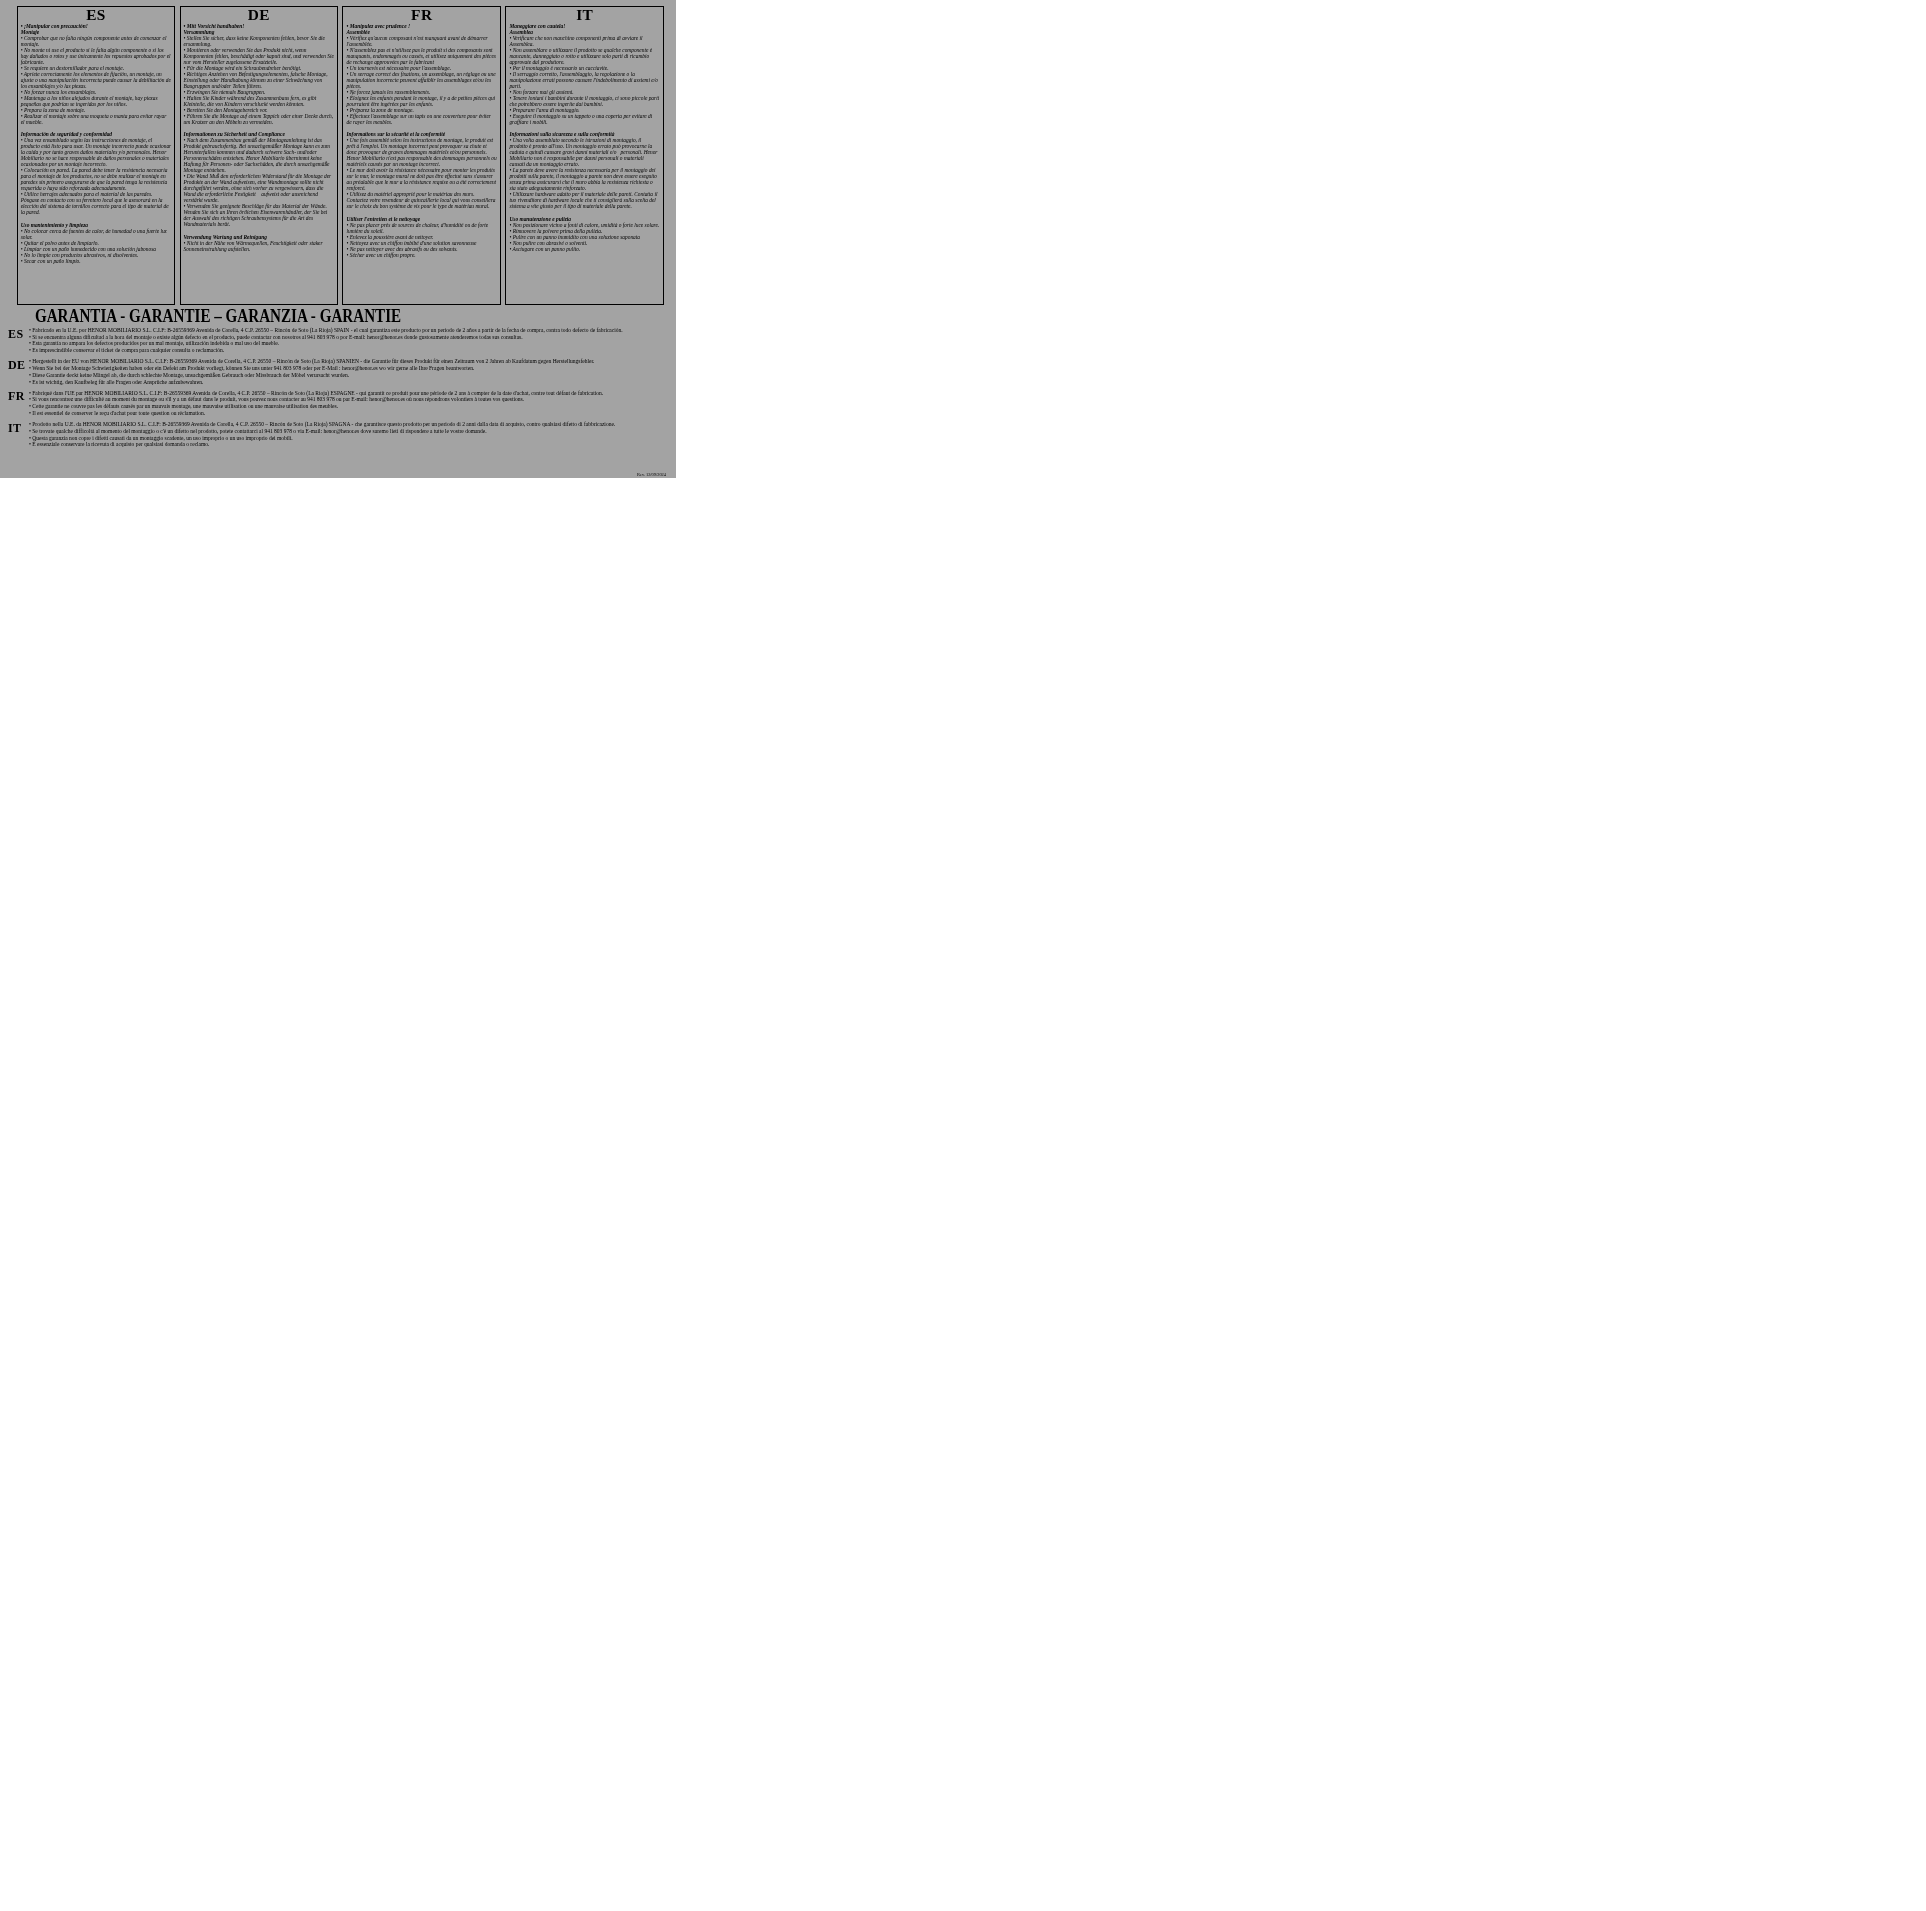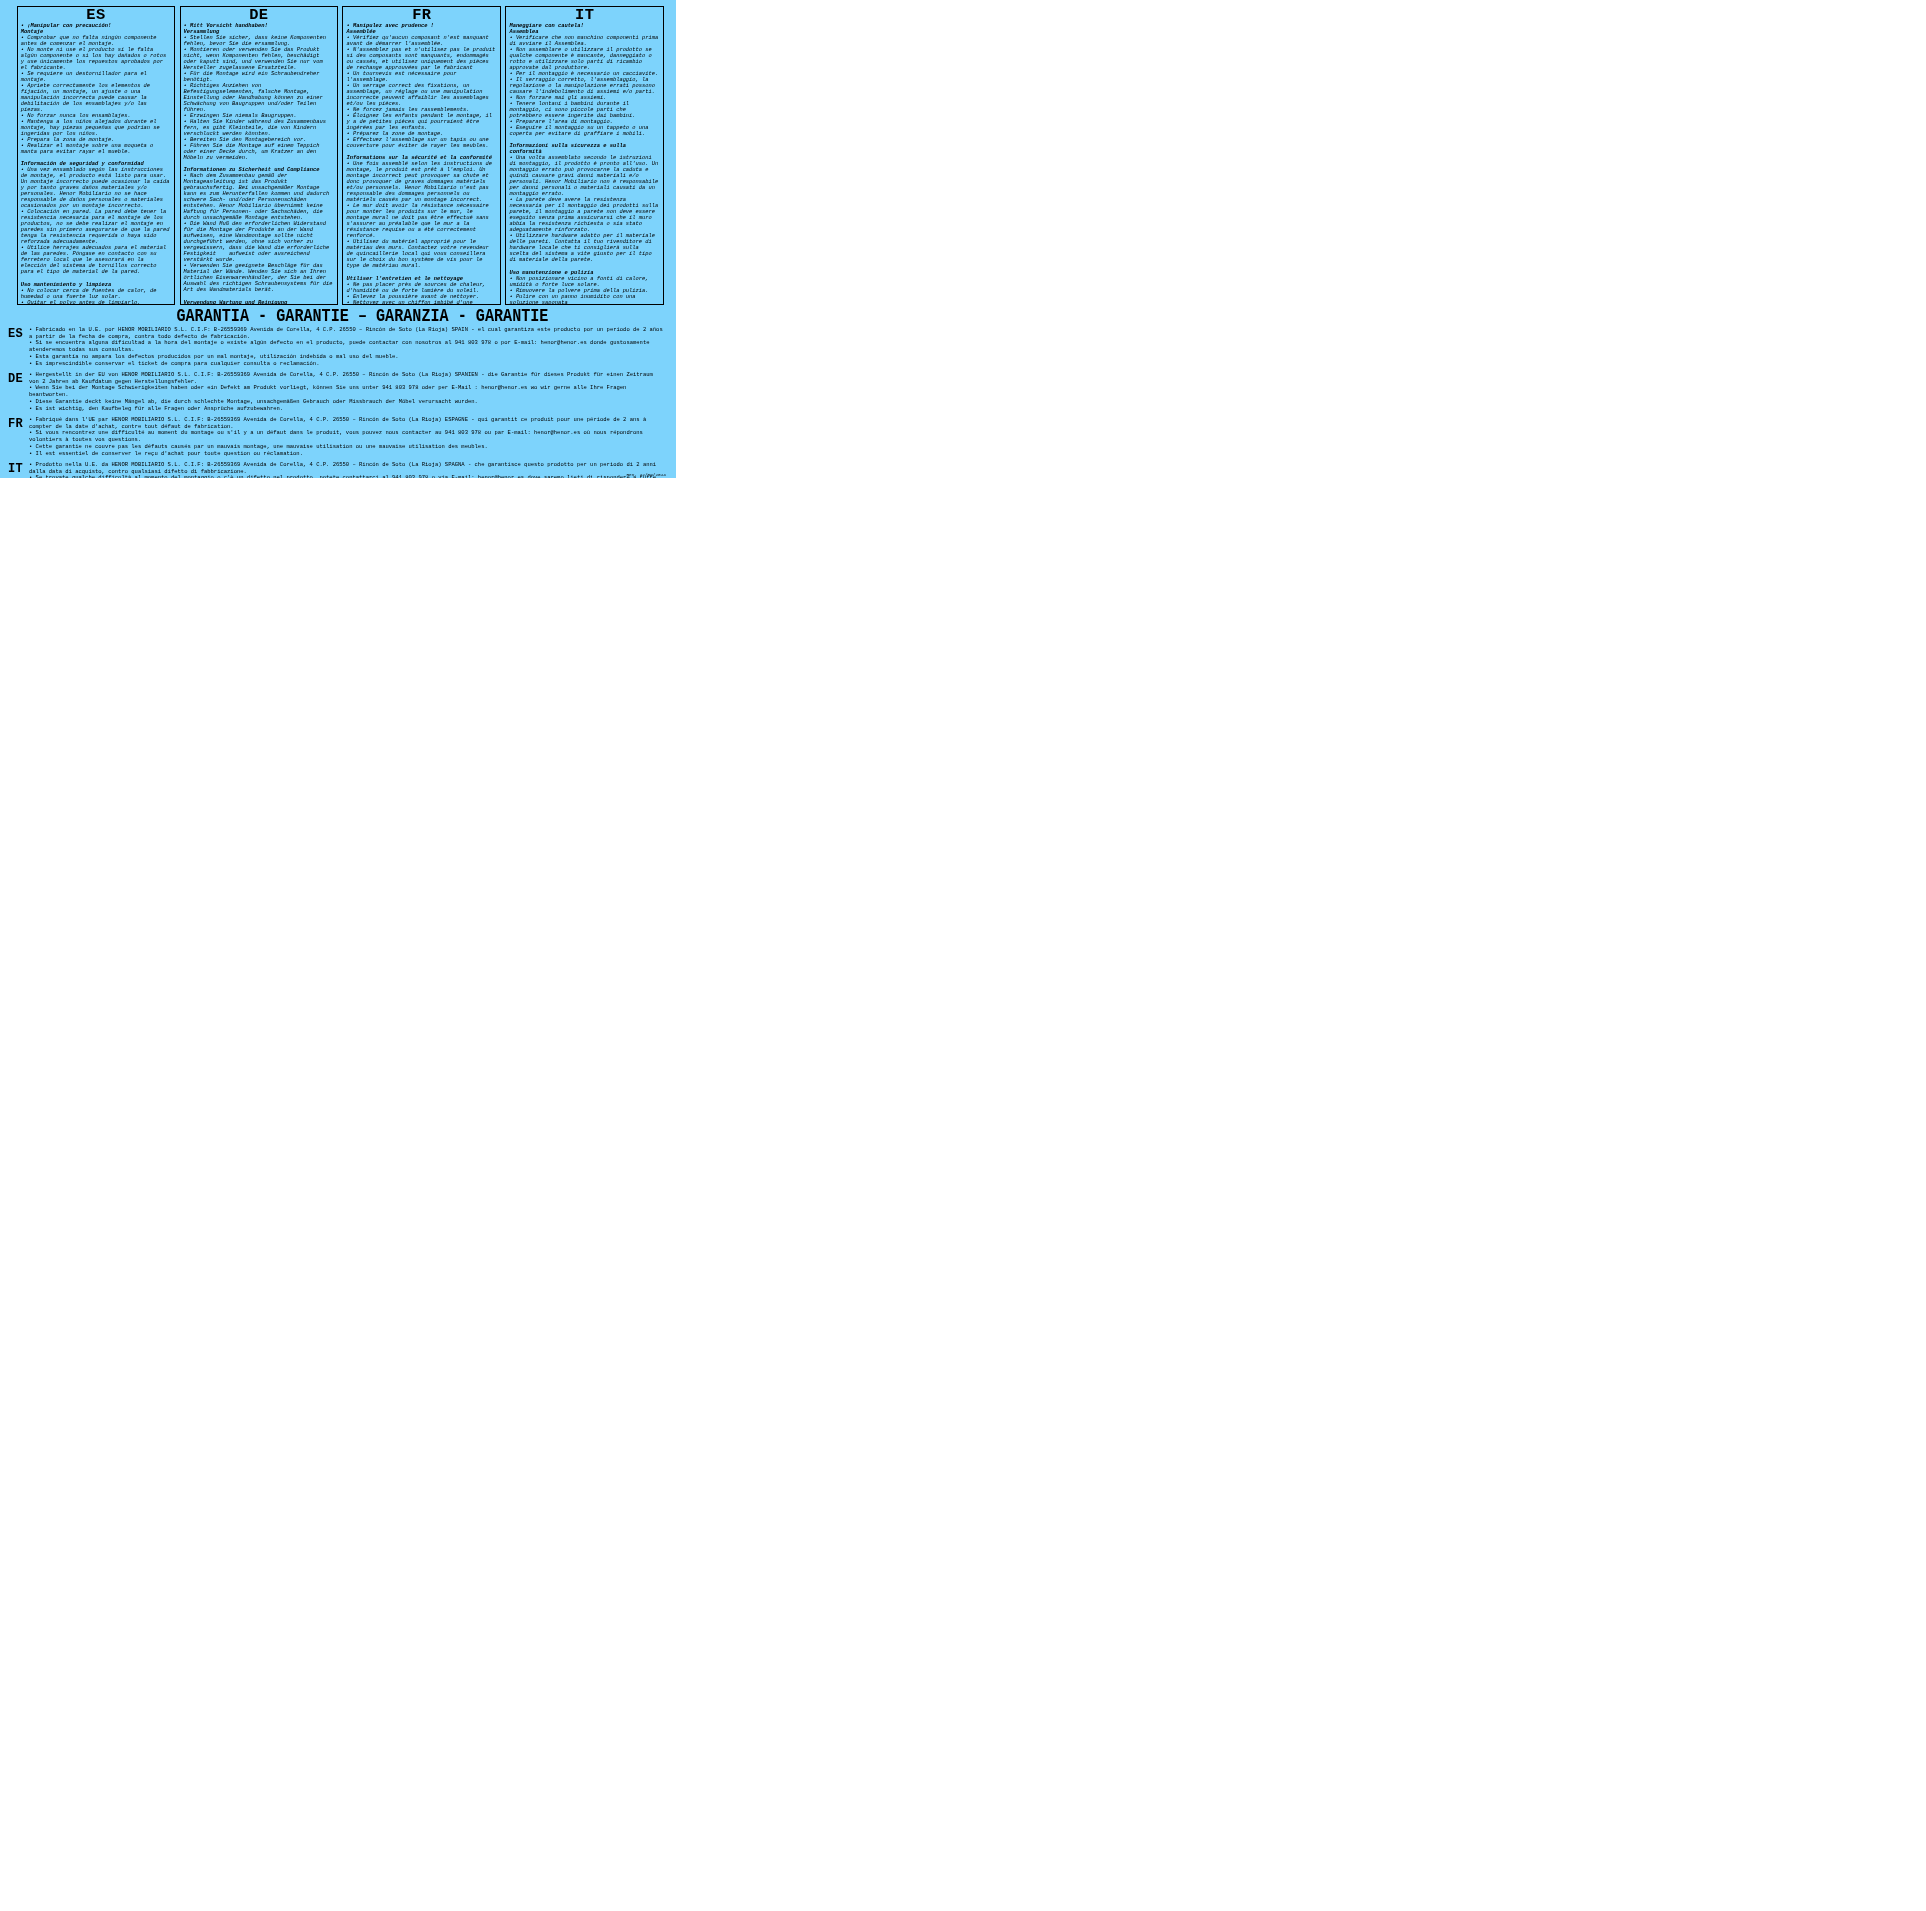--- a/index.html
+++ b/index.html
@@ -1,21 +1,21 @@
 <!DOCTYPE html>
 <html style="font-size:6.2px"><head>
 <meta charset="utf-8">
 <style>
   html,body { margin:0; padding:0; background:#ffffff; }
   .page {
     position:relative;
     width:676px; height:478px;
-    background:#7dd3fc;
+    background:#a3a3a3;
     color:#000;
-    font-family:Liberation Mono, monospace;
+    font-family:Liberation Serif, serif;
     overflow:hidden;
   }
   
   .columns {
     display:flex;
     gap:4.2px;
     padding:5.8px 12px 0 16.6px;
     height:299px;
     box-sizing:content-box;
   }
@@ -37,21 +37,21 @@
     font-size:15.4px;
     line-height:16px;
     letter-spacing:0.4px;
   }
   .warn { margin:0; font-weight:bold; }
   .sec-heading { margin:0; font-weight:bold; font-size:5.4px; }
   .sec-heading.gap { margin-top:6.2px; }
   .b { margin:0; }
 
   
-  .g-title-row { text-align:center; margin-top:1.5px; height:19px;padding-left:48px; }
+  .g-title-row { margin-top:1.5px; height:19px; }
   .g-title {
     display:inline-block;
     font-weight:bold;
     font-size:18px;
     line-height:18px;
     white-space:nowrap;
     transform:scaleX(0.84) scaleY(1.05);
     transform-origin:center top;
   }
   .entries { padding:1.5px 10.8px 0 0; }

